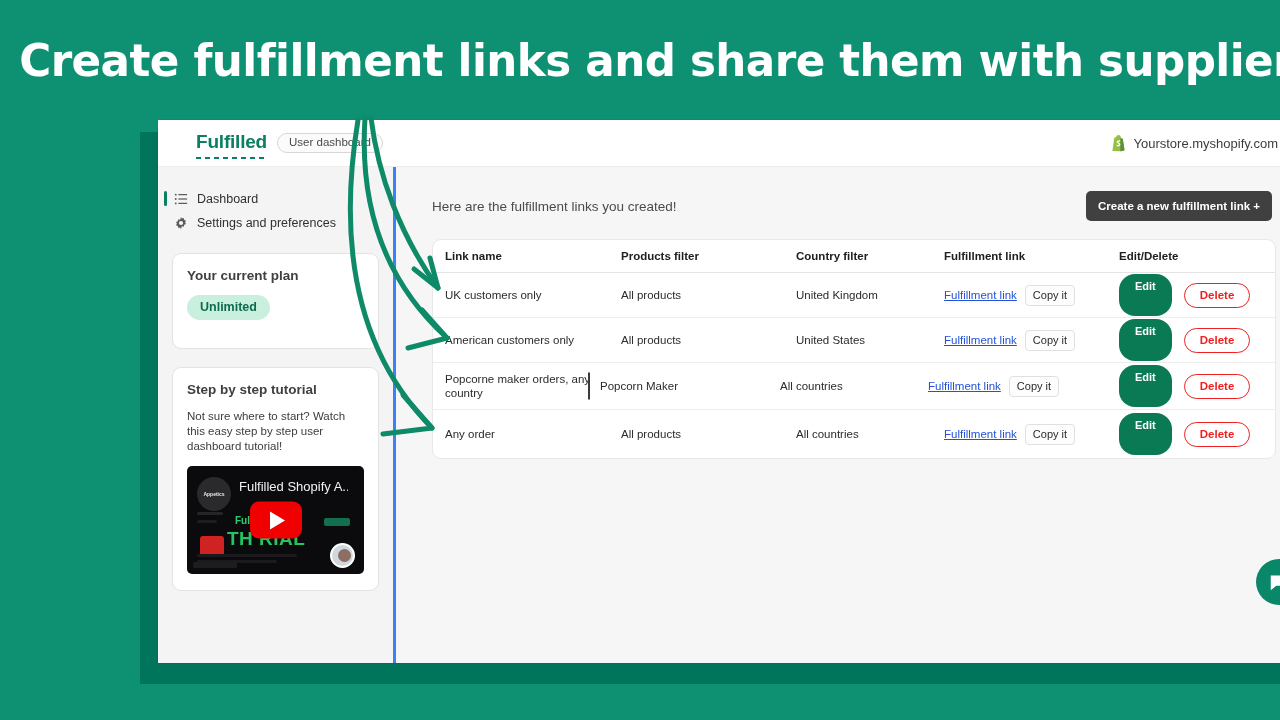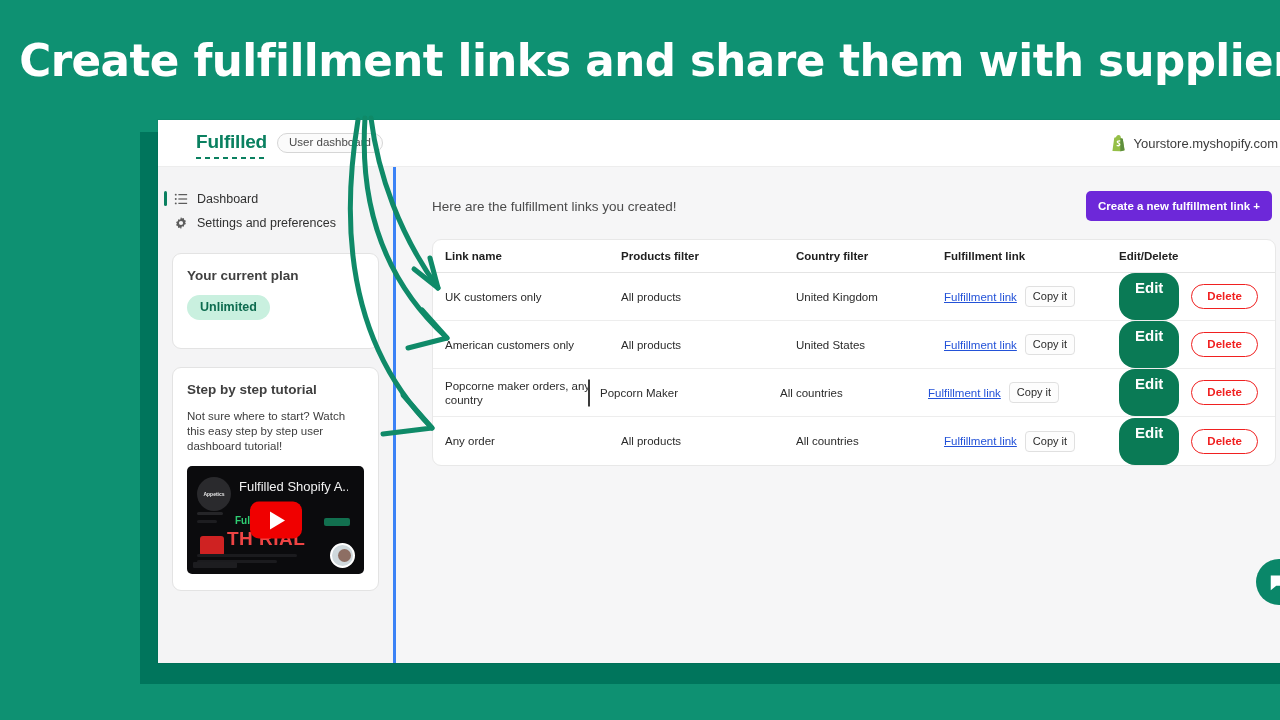--- a/index.html
+++ b/index.html
@@ -164,21 +164,21 @@
   .v-inner-green {
     position: absolute; left: 48px; top: 49px;
     color: #2ecc71; font-size: 10px; font-weight: bold;
   }
   .v-inner-app {
     position: absolute; left: 93px; top: 50px;
     color: #dddddd; font-size: 8.5px;
   }
   .v-inner-big {
     position: absolute; left: 40px; top: 62px;
-    color: #ef4444; font-size: 19px; font-weight: bold;
+    color: #22c55e; font-size: 19px; font-weight: bold;
     letter-spacing: 0.5px;
   }
   .v-strip {
     position: absolute; left: 6px; bottom: 6px;
     width: 44px; height: 6px; background: #1d1d20; border-radius: 1px;
   }
   .v-redbox {
     position: absolute; left: 13px; top: 70px;
     width: 24px; height: 20px; background: #cf2222; border-radius: 3px;
   }
@@ -223,21 +223,21 @@
     position: relative;
   }
   .main-head {
     display: flex; align-items: center;
     justify-content: space-between;
     margin-bottom: 18px;
     padding-right: 6px;
   }
   .main-head-text { font-size: 13.5px; color: #4b4b4b; }
   .btn-create {
-    background: #6d28d9;
+    background: #404040;
     color: #ffffff;
     font-size: 11.5px;
     font-weight: bold;
     border: none;
     border-radius: 5px;
     padding: 9px 12px;
     cursor: pointer;
     font-family: "Liberation Sans", sans-serif;
   }
 
@@ -279,21 +279,21 @@
     font-size: 11px; color: #2b2b2b;
     background: #fdfdfd;
     border: 1px solid #e0e0e0;
     border-radius: 4px;
     padding: 3px 7px 4px;
     cursor: pointer;
     font-family: "Liberation Sans", sans-serif;
   }
   .btn-edit {
     background: #0a7a55; color: #ffffff;
-    font-size: 15px; font-weight: bold;
+    font-size: 11px; font-weight: bold;
     border: none; border-radius: 16px;
     padding: 6px 16px 24px;
     cursor: pointer;
     font-family: "Liberation Sans", sans-serif;
   }
   .btn-delete {
     background: #ffffff; color: #f02020;
     font-size: 11.5px; font-weight: bold;
     border: 1.5px solid #f02020; border-radius: 16px;
     padding: 5px 15px 6px;

